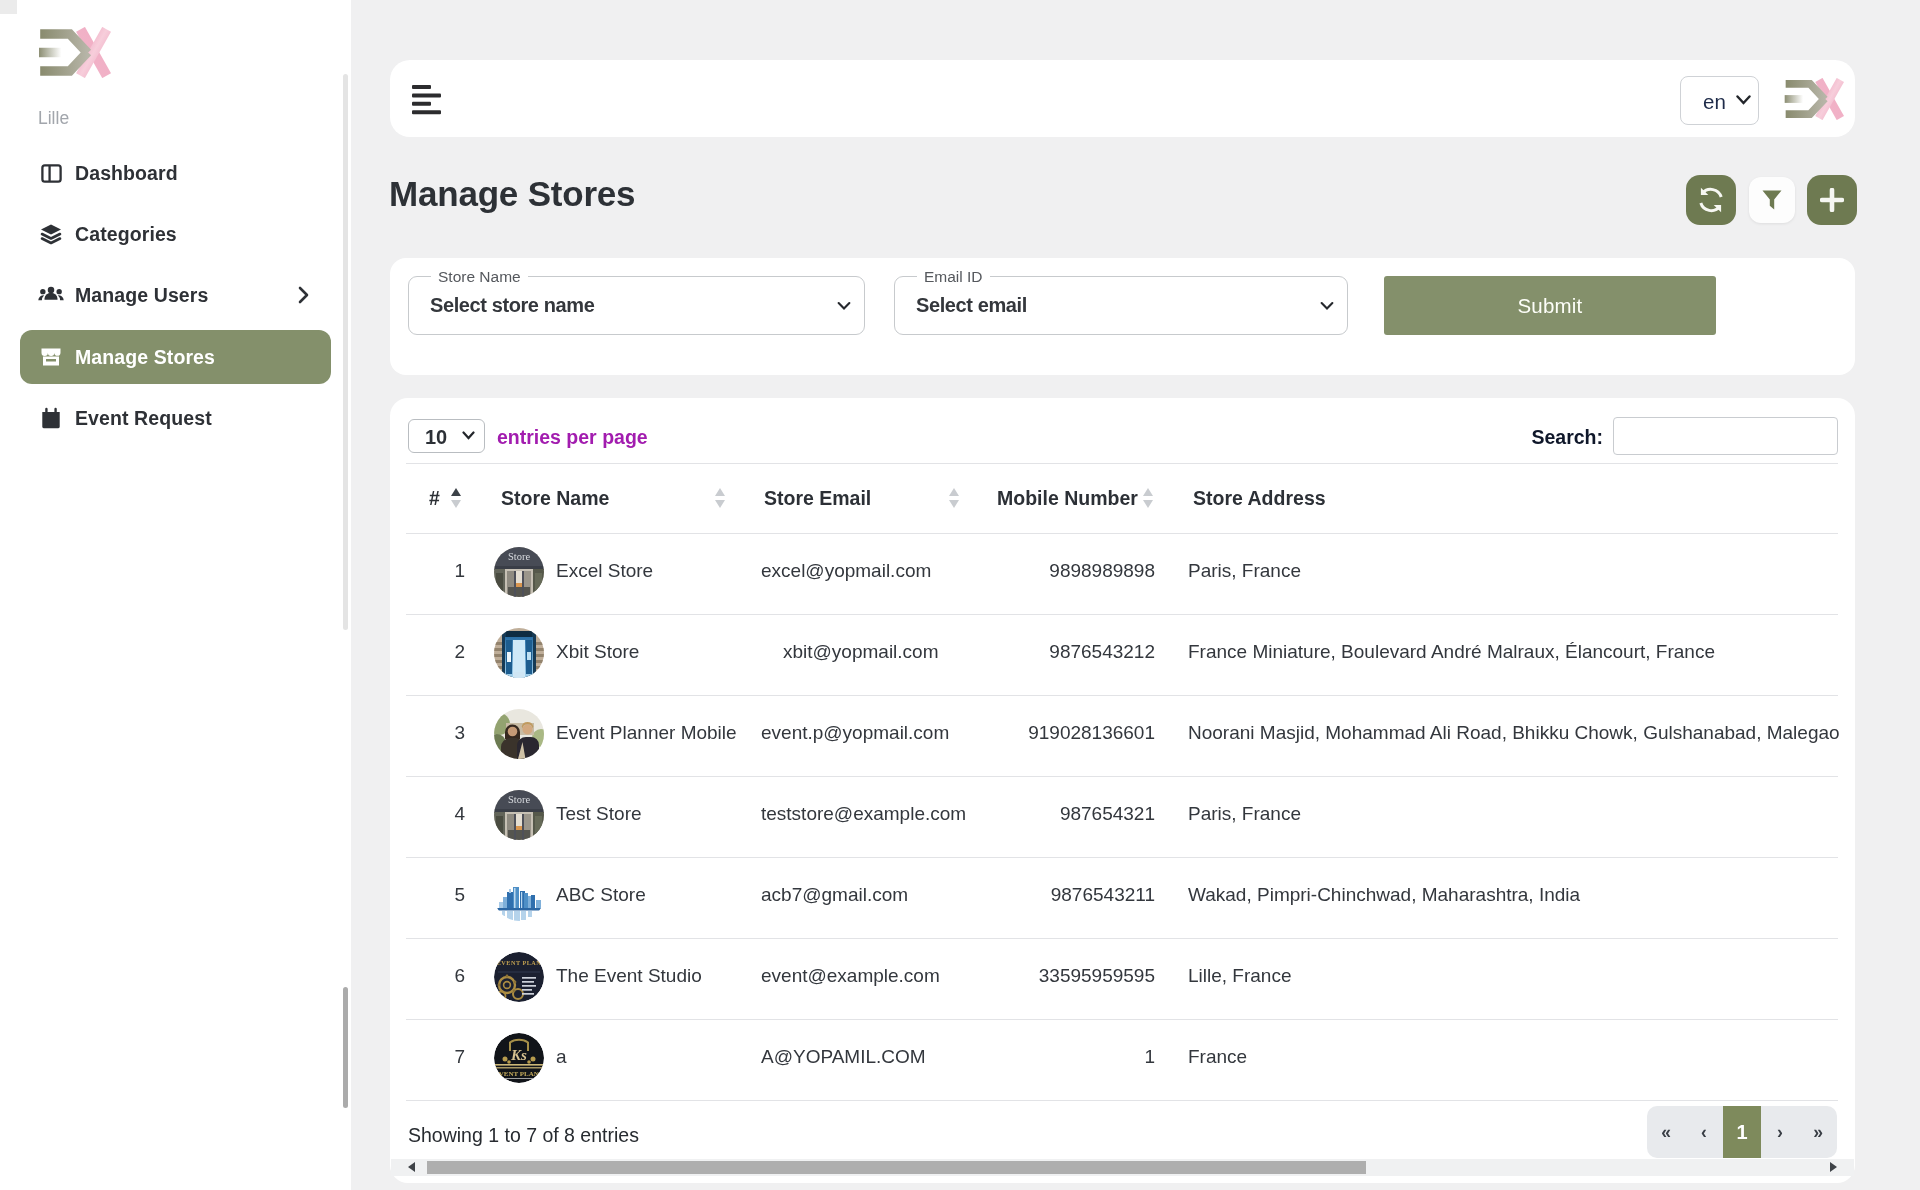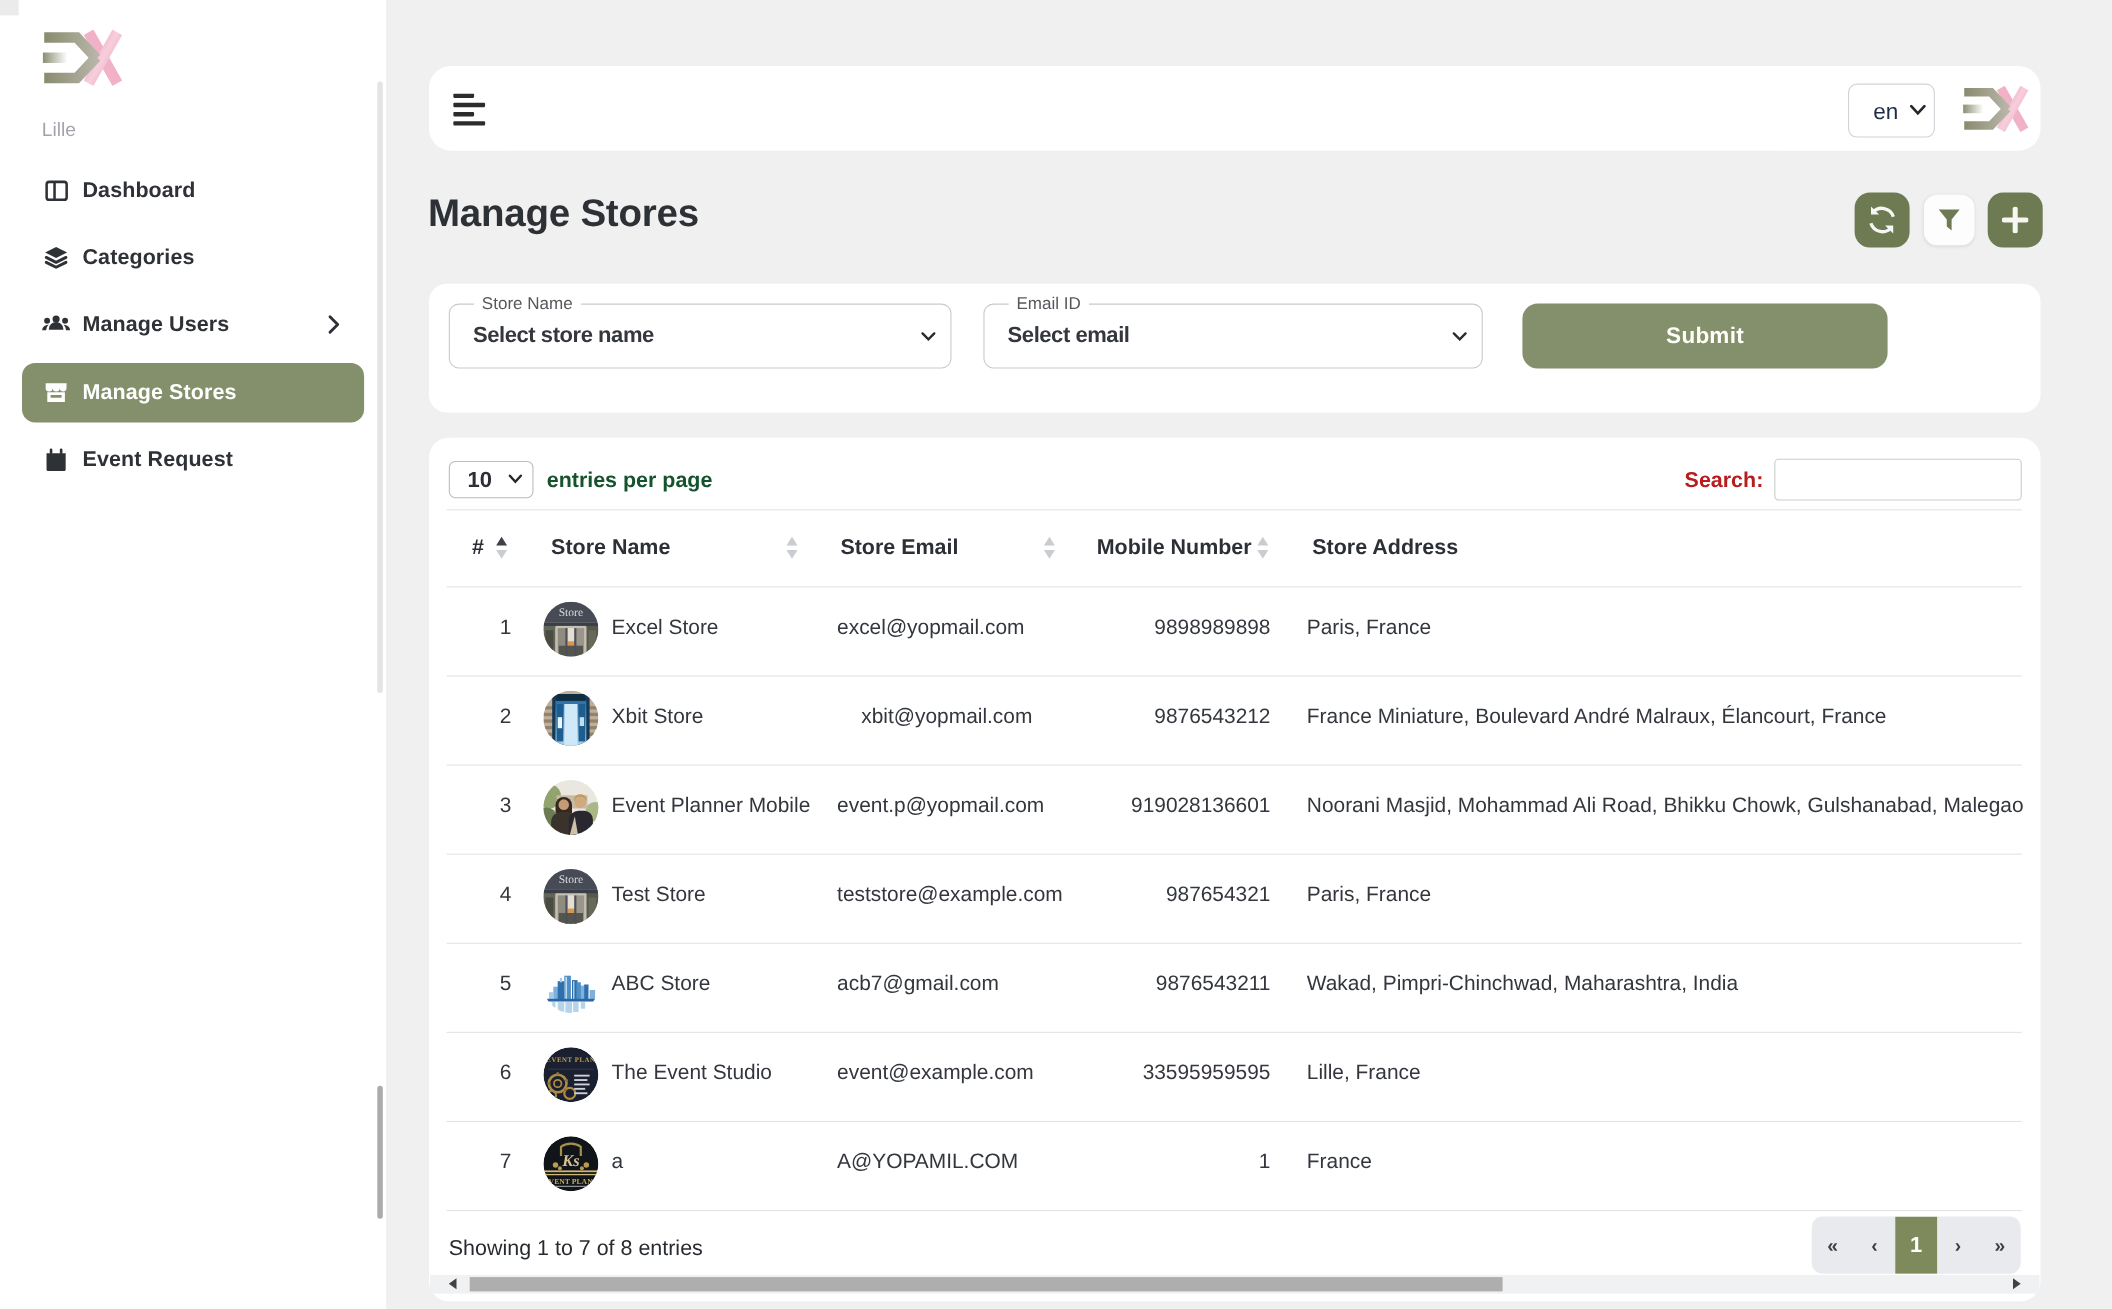--- a/index.html
+++ b/index.html
@@ -170,29 +170,29 @@
       <path d="M2 2 L8.5 8.5 L15 2" stroke="#26292e" stroke-width="2.6" fill="none" stroke-linecap="round"></path>
     </svg>
   </div>
 <div class="sel" style="left:894px;top:276px;width:454px;height:59px">
     <span class="lab">Email ID</span>
     <span class="val">Select email</span>
 <svg class="chev" style="left:425px;top:22px" width="17" height="11" viewBox="0 0 17 11">
       <path d="M2 2 L8.5 8.5 L15 2" stroke="#26292e" stroke-width="2.6" fill="none" stroke-linecap="round"></path>
     </svg>
   </div>
-<div class="abs" style="left:1384px;top:276px;width:332px;height:59px;background:#84906b;border-radius:14px;display:flex;align-items:center;justify-content:center;font-size:20.5px;font-weight:700;color:#fdfef8;letter-spacing:0.2px">Submit</div>
+<div class="abs" style="left:1384px;top:276px;width:332px;height:59px;background:#84906b;border-radius:3px;display:flex;align-items:center;justify-content:center;font-size:20.5px;font-weight:400;color:#fdfef8;letter-spacing:0.2px">Submit</div>
 <div class="card" style="left:390px;top:398px;width:1465px;height:785px;border-radius:18px"></div>
 <div class="abs" style="left:408px;top:419px;width:77px;height:34px;background:#fff;border:1px solid #b9bdc1;border-radius:6px"></div>
 <div class="abs" style="left:425px;top:426px;font-size:20px;font-weight:700;color:#2c3036">10</div>
 <svg class="abs" style="left:462px;top:431px" width="13" height="9" viewBox="0 0 13 9">
     <path d="M1.5 1.5 L6.5 7 L11.5 1.5" stroke="#23262b" stroke-width="2.2" fill="none" stroke-linecap="round"></path>
   </svg>
-<div class="abs" style="left:497px;top:426px;font-size:19.5px;font-weight:700;color:#14532d">entries per page</div>
-<div class="abs" style="left:1450px;top:426px;width:153px;text-align:right;font-size:19.5px;font-weight:700;color:#b91c1c">Search:</div>
+<div class="abs" style="left:497px;top:426px;font-size:19.5px;font-weight:700;color:#a21caf">entries per page</div>
+<div class="abs" style="left:1450px;top:426px;width:153px;text-align:right;font-size:19.5px;font-weight:700;color:#0f172a">Search:</div>
 <div class="abs" style="left:1613px;top:417px;width:225px;height:38px;background:#fff;border:1px solid #c9ccd0;border-radius:4px"></div>
 <div class="hline" style="top:463px"></div>
 <div class="th" style="left:429px;top:487px">#</div>
 <div class="th" style="left:501px;top:487px">Store Name</div>
 <div class="th" style="left:764px;top:487px">Store Email</div>
 <div class="th" style="left:997px;top:487px">Mobile Number</div>
 <div class="th" style="left:1193px;top:487px">Store Address</div>
 <svg style="position:absolute;left:450px;top:487px" width="12" height="22" viewBox="0 0 12 22">
     <path d="M6 1 L11 9 H1 Z" fill="#3c4248"></path>
     <path d="M6 21 L1 13 H11 Z" fill="#c9ccd0"></path>

